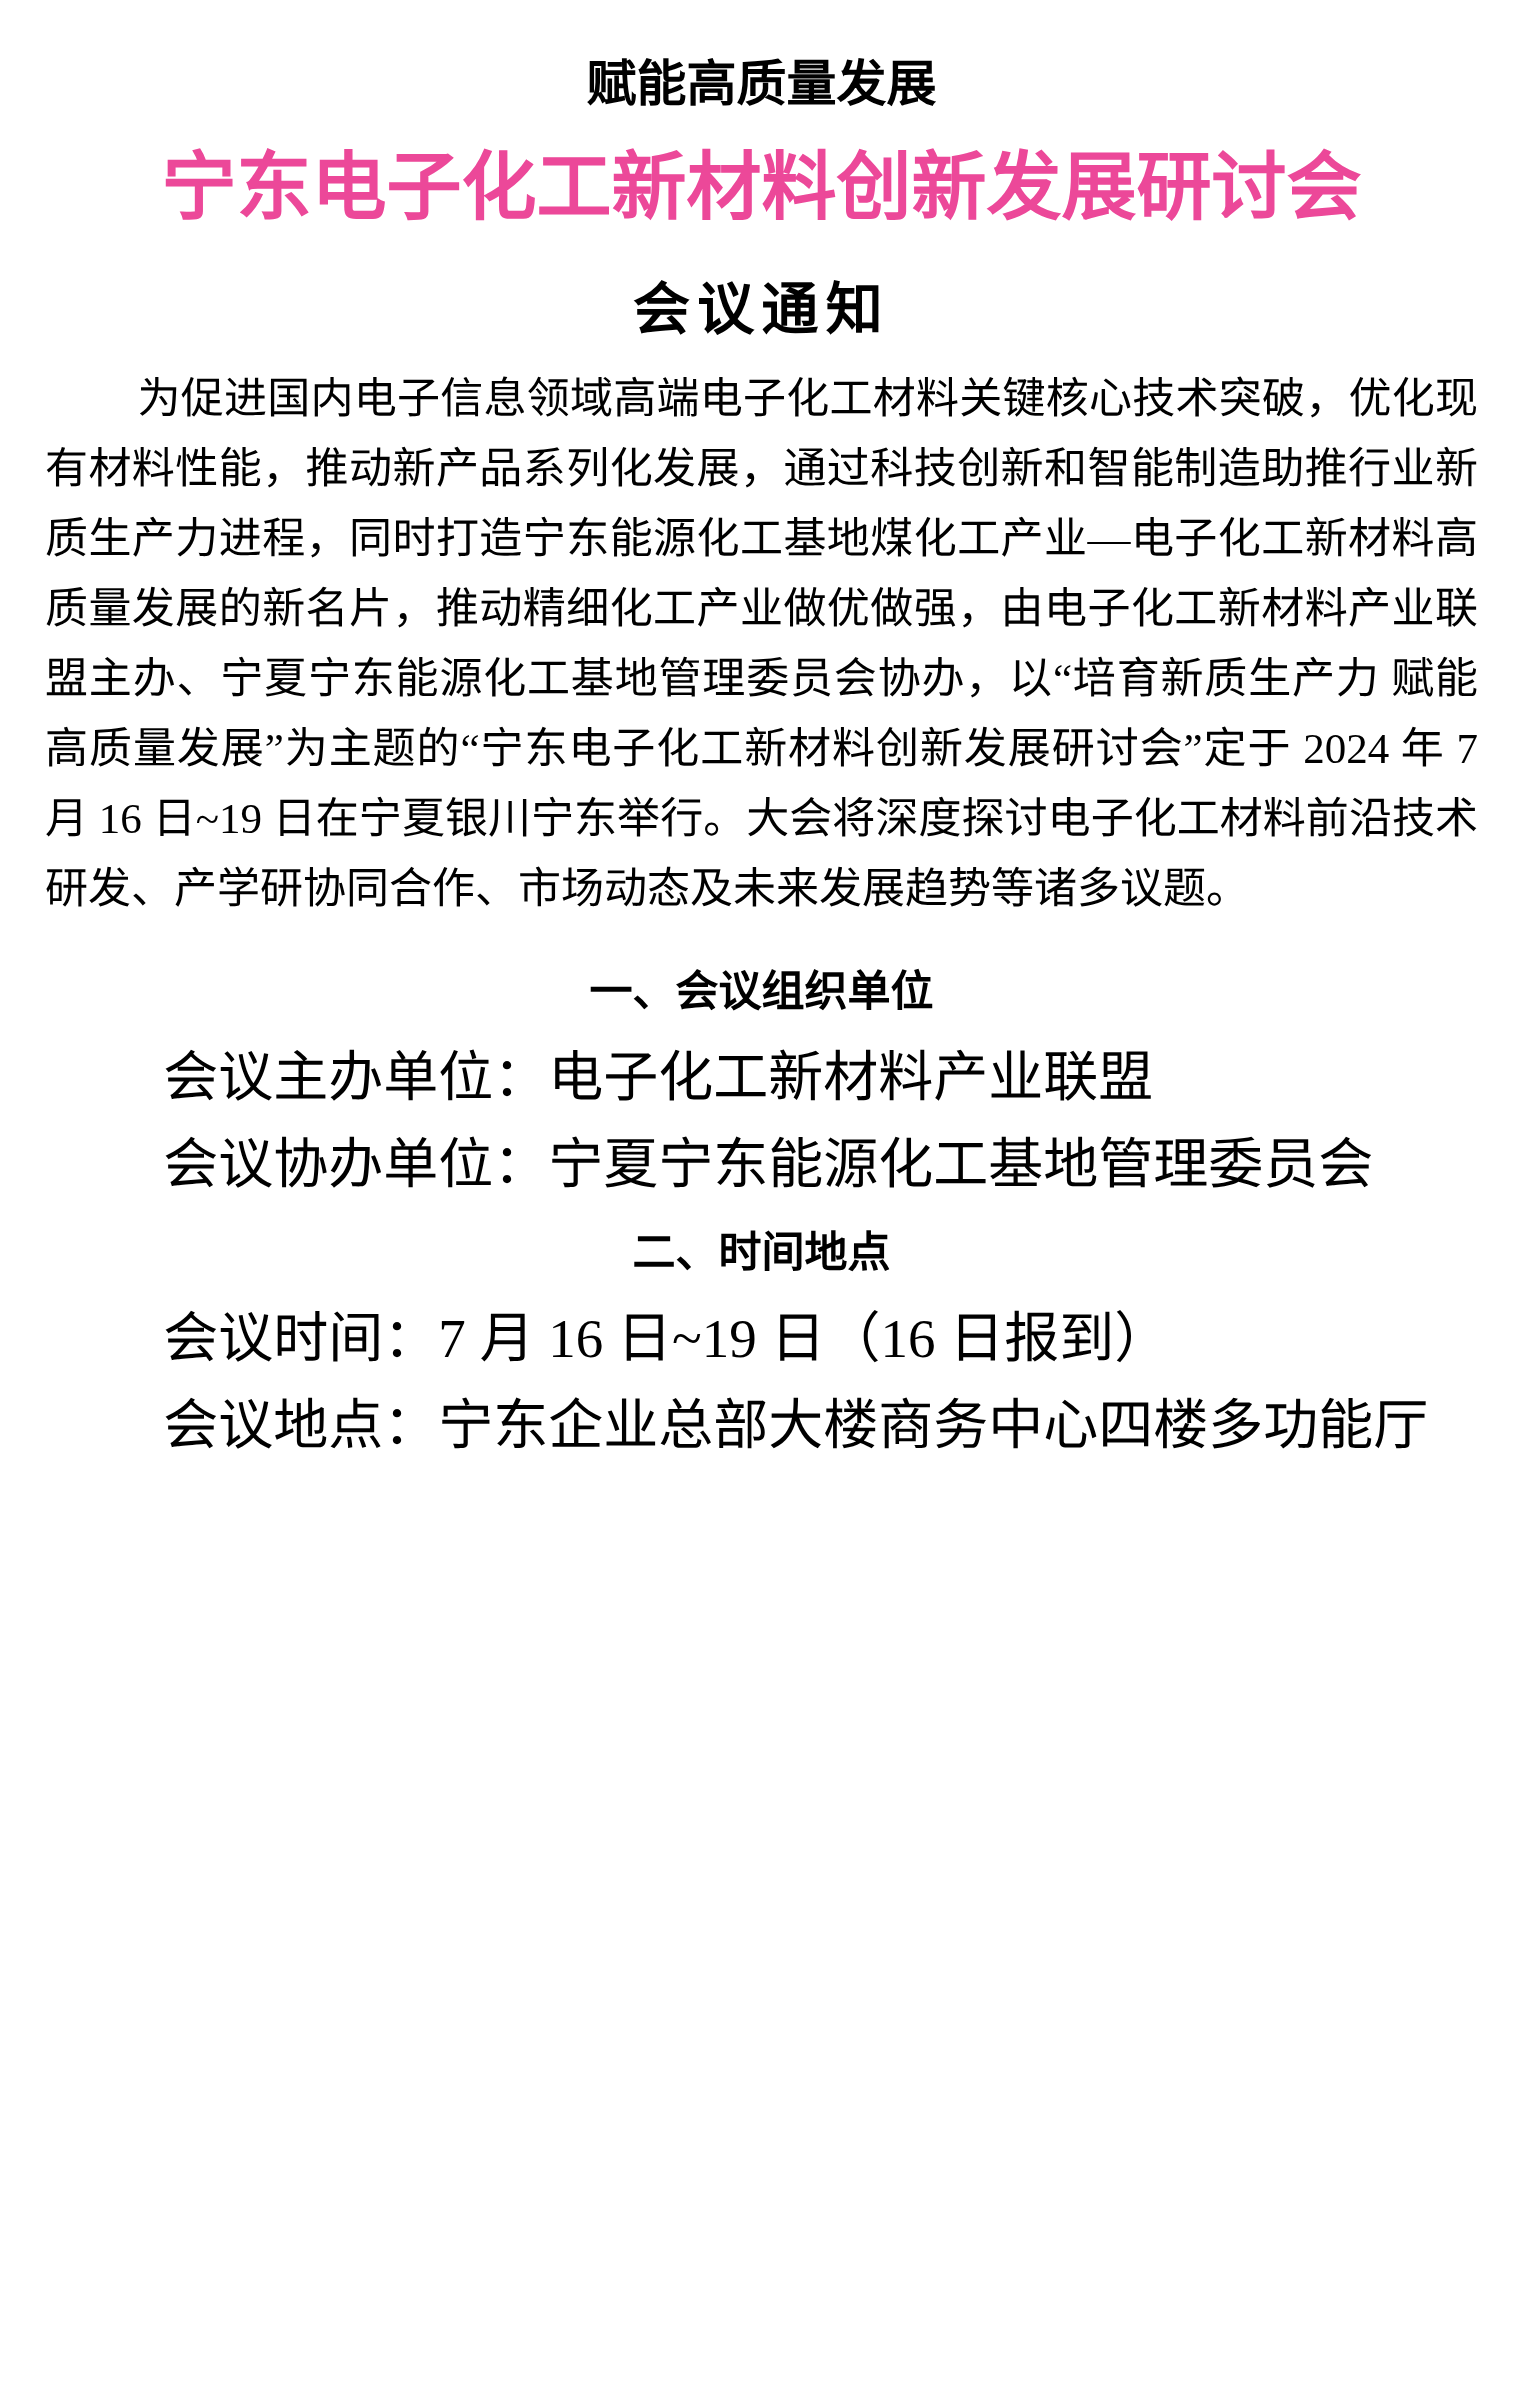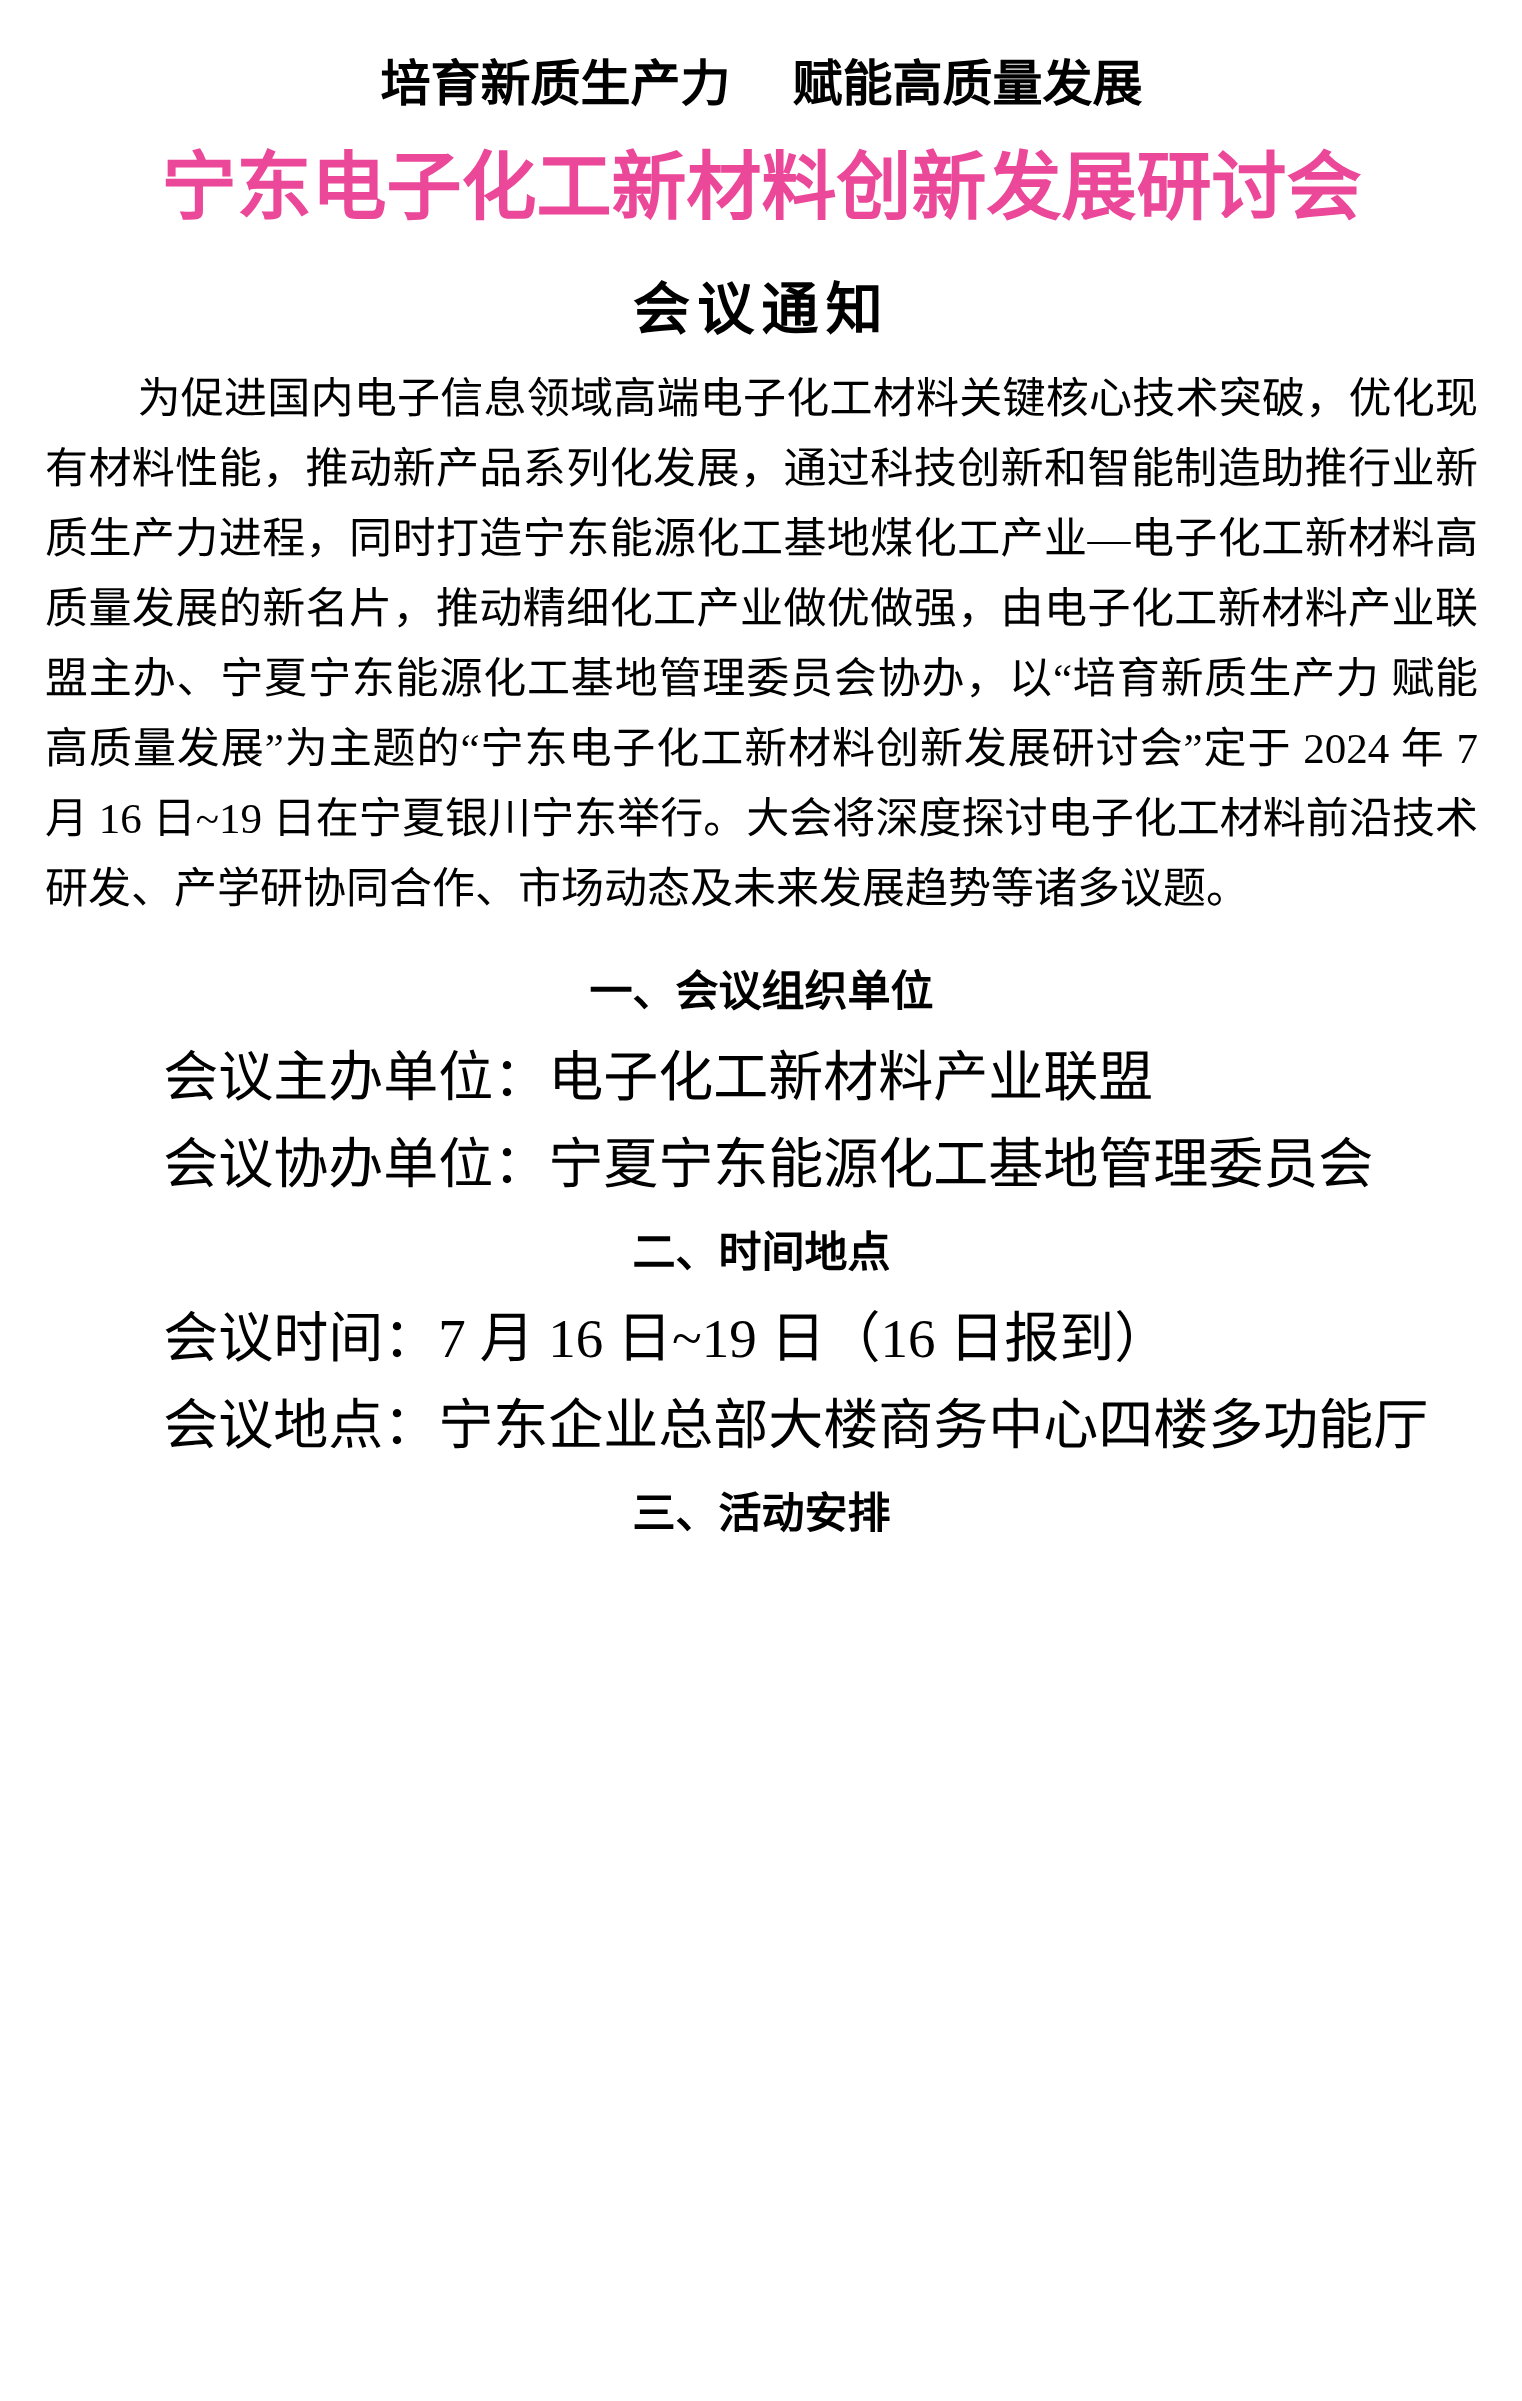--- a/index.html
+++ b/index.html
@@ -75,35 +75,33 @@
     white-space: nowrap;
   }
   .sec-item.schedule-label { margin-top: 12.8px; }
 </style>
 </head>
 <body>
 
 <div class="page">
 
   <div class="banner">
-    <span>培育新质生产力</span>
     <span>赋能高质量发展</span>
   </div>
 
   <div class="main-title" style="color: #ec4899;">宁东电子化工新材料创新发展研讨会</div>
 
   <div class="subtitle">会议通知</div>
 
 
   <p class="para para-2">为促进国内电子信息领域高端电子化工材料关键核心技术突破，优化现有材料性能，推动新产品系列化发展，通过科技创新和智能制造助推行业新质生产力进程，同时打造宁东能源化工基地煤化工产业—电子化工新材料高质量发展的新名片，推动精细化工产业做优做强，由电子化工新材料产业联盟主办、宁夏宁东能源化工基地管理委员会协办，以“培育新质生产力 赋能高质量发展”为主题的“宁东电子化工新材料创新发展研讨会”定于 2024 年 7 月 16 日~19 日在宁夏银川宁东举行。大会将深度探讨电子化工材料前沿技术研发、产学研协同合作、市场动态及未来发展趋势等诸多议题。</p>
 
   <p class="sec-heading first">一、会议组织单位</p>
   <p class="sec-item">会议主办单位：电子化工新材料产业联盟</p>
   <p class="sec-item">会议协办单位：宁夏宁东能源化工基地管理委员会</p>
 
   <p class="sec-heading">二、时间地点</p>
   <p class="sec-item">会议时间：7 月 16 日~19 日（16 日报到）</p>
   <p class="sec-item">会议地点：宁东企业总部大楼商务中心四楼多功能厅</p>
 
-  <p class="sec-heading">三、活动安排</p>
 
 </div>
 
 
 </body></html>

